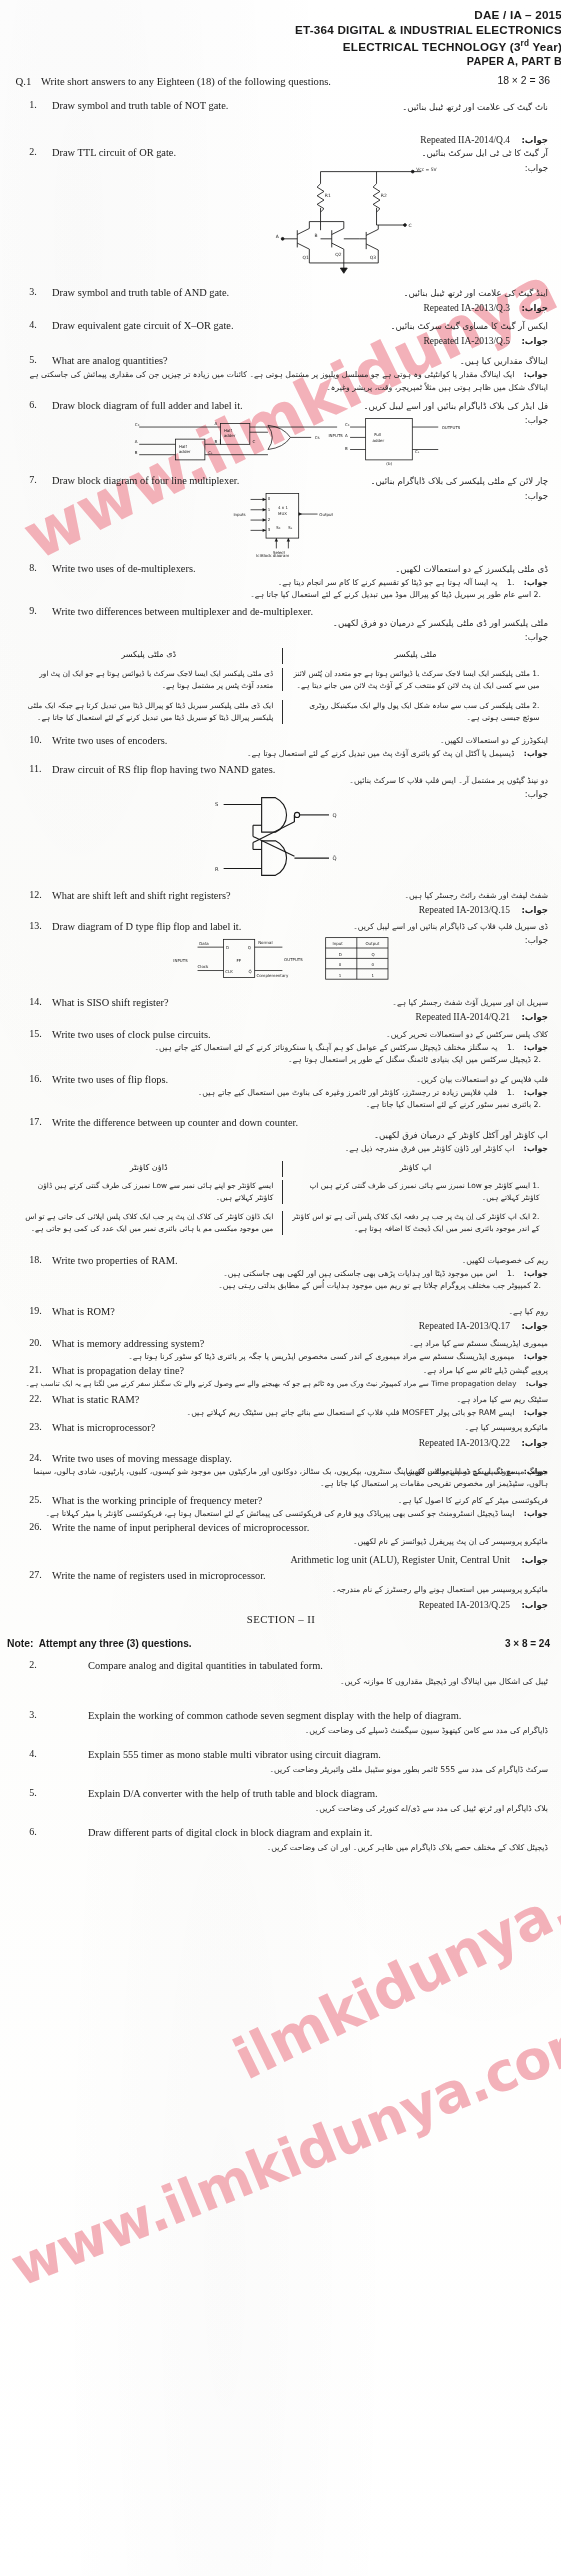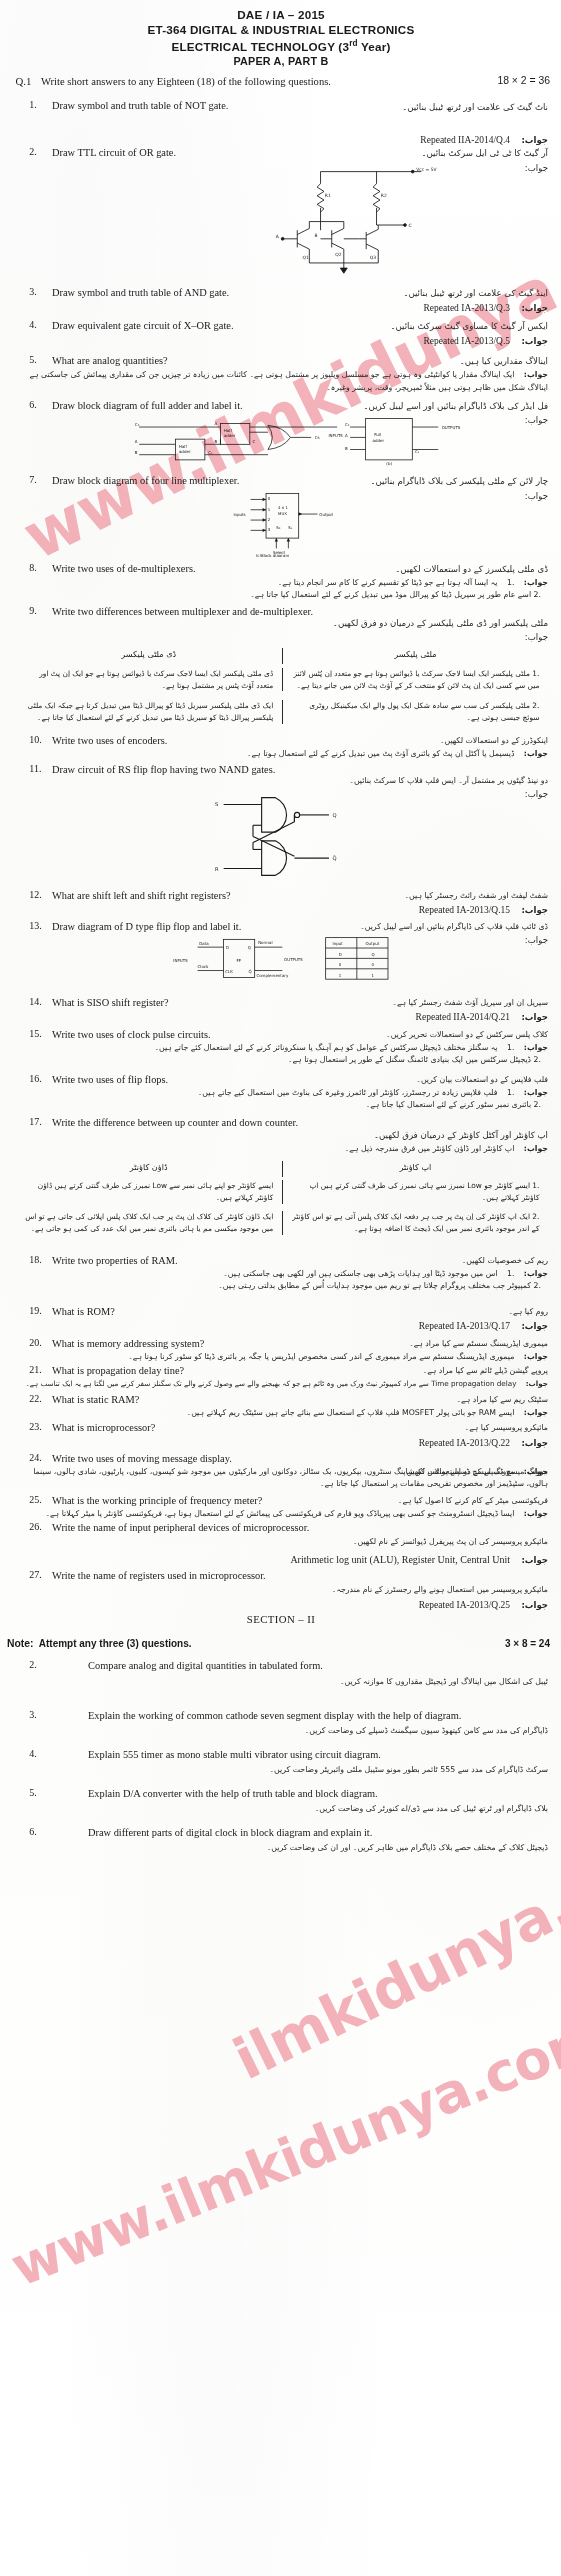--- a/index.html
+++ b/index.html
@@ -52,21 +52,21 @@
 
   
   #content {
     position: relative;
     z-index: 3;
     padding: 0;
   }
 
   
   .hdr {
-    text-align: center;
+    text-align: right;
     font-family: "Liberation Sans", "DejaVu Sans", sans-serif;
     font-weight: bold;
     letter-spacing: 0.2px;
   }
   #hdr-line1 { font-size: 11.7px; padding-top: 7.8px; }
   #hdr-line2 { font-size: 11.7px; padding-top: 2.6px; }
   #hdr-line3 { font-size: 11.7px; padding-top: 2.6px; }
   #hdr-line4 { font-size: 10.8px; padding-top: 2.6px; }
   .sup { font-size: .7em; vertical-align: super; }
 
@@ -503,21 +503,21 @@
     <div class="ur ur-sm" style="margin-top:-12px">شفٹ لیفٹ اور شفٹ رائٹ رجسٹر کیا ہیں۔</div>
     <div class="ur" style="padding-top:0.9px">
       <span class="jw">جواب:</span>
       <span class="rep" style="margin-right:8.6px">Repeated IA-2013/Q.15</span>
     </div>
 
     <div class="qrow" style="margin-top:2.6px">
       <div class="qnum">13.</div>
       <div class="qtext">Draw diagram of D type flip flop and label it.</div>
     </div>
-    <div class="ur ur-sm" style="margin-top:-12px">ڈی ٹائپ فلپ فلاپ کی ڈایاگرام بنائیں اور اسے لیبل کریں۔</div>
+    <div class="ur ur-sm" style="margin-top:-12px">ڈی سیریل فلپ فلاپ کی ڈایاگرام بنائیں اور اسے لیبل کریں۔</div>
     <div class="ur" style="padding-top:0.9px">جواب:</div>
 
     <div class="fig" style="margin-top:-14px; padding-left:26px">
       <svg width="277" height="54" viewBox="0 0 320 62">
         <g stroke="#1a1a1a" stroke-width=".9" fill="none">
           <rect x="78" y="6" width="36" height="44"></rect>
           <line x1="48" y1="15" x2="78" y2="15"></line>
           <line x1="48" y1="42" x2="78" y2="42"></line>
           <line x1="114" y1="15" x2="146" y2="15"></line>
           <line x1="114" y1="42" x2="146" y2="42"></line>

